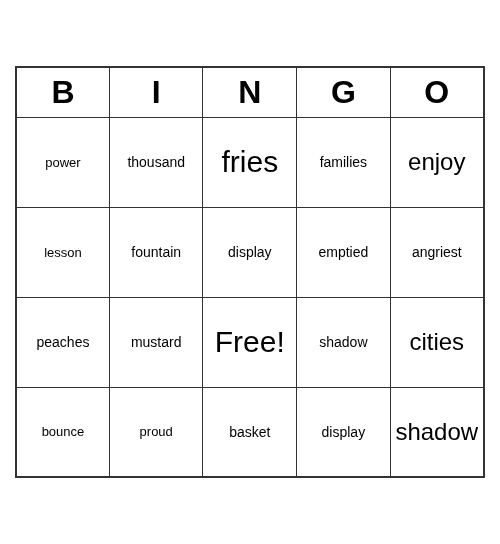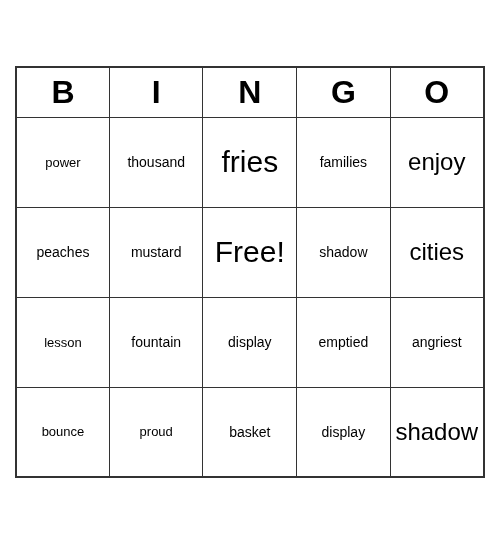--- a/index.html
+++ b/index.html
@@ -76,32 +76,32 @@
   </thead>
   <tbody id="bingo-body">
   <tr>
         <td class="cell-medium">power</td>
         <td class="cell-small">thousand</td>
         <td class="cell-xlarge">fries</td>
         <td class="cell-small">families</td>
         <td class="cell-large">enjoy</td>
       </tr>
       <tr>
+        <td class="cell-medium">lesson</td>
+        <td class="cell-small">fountain</td>
+        <td class="cell-small">display</td>
+        <td class="cell-small">emptied</td>
+        <td class="cell-small">angriest</td>
+      </tr>
+      <tr>
         <td class="cell-small">peaches</td>
         <td class="cell-small">mustard</td>
         <td class="cell-xlarge">Free!</td>
         <td class="cell-small">shadow</td>
         <td class="cell-large">cities</td>
-      </tr>
-      <tr>
-        <td class="cell-medium">lesson</td>
-        <td class="cell-small">fountain</td>
-        <td class="cell-small">display</td>
-        <td class="cell-small">emptied</td>
-        <td class="cell-small">angriest</td>
       </tr>
       <tr>
         <td class="cell-medium">bounce</td>
         <td class="cell-medium">proud</td>
         <td class="cell-small">basket</td>
         <td class="cell-small">display</td>
         <td class="cell-large">shadow</td>
       </tr>
     </tbody>
 </table>

